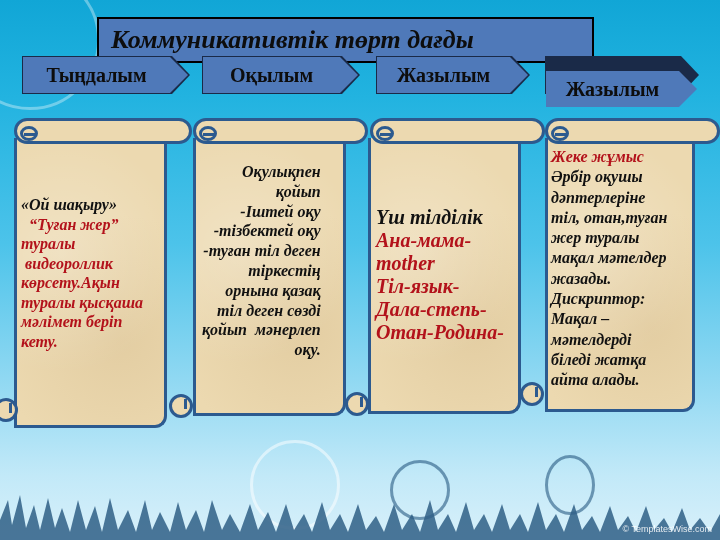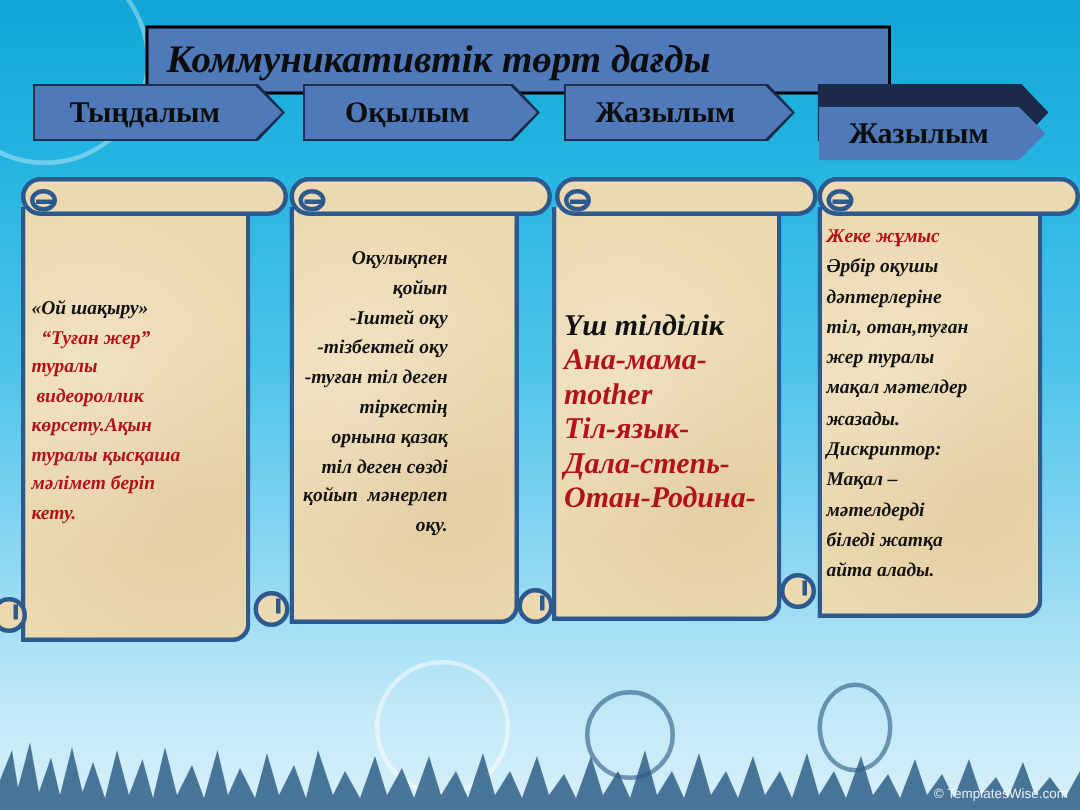--- a/index.html
+++ b/index.html
@@ -58,21 +58,21 @@
                         radial-gradient(circle at 70% 70%, rgba(200,170,120,0.25), transparent 55%);
     }
     .scroll-bottom-curl {
       position: absolute; width: 24px; height: 24px;
       border: 3px solid #2c5a8f; border-radius: 50%; background: #ecd9b0;
     }
     .scroll-bottom-curl::after {
       content: ""; position: absolute; right: 3px; top: 2px; width: 0; height: 10px; border-left: 3px solid #2c5a8f;
     }
     .scroll-text {
-      position: absolute; font-style: italic; font-weight: bold; font-size: 13px; line-height: 19.5px;
+      position: absolute; font-style: italic; font-weight: bold; font-size: 16px; line-height: 19.5px;
       color: #111;
     }
     .red { color: #b3121b; }
     .line { display: block; white-space: nowrap; }
   </style>
 </head>
 <body>
 
 <div class="bg-swirl" style="left:-40px;top:-30px;width:140px;height:140px;"></div>
 <div class="bg-swirl" style="left:250px;top:440px;width:90px;height:90px;border-color:rgba(255,255,255,0.5);"></div>

